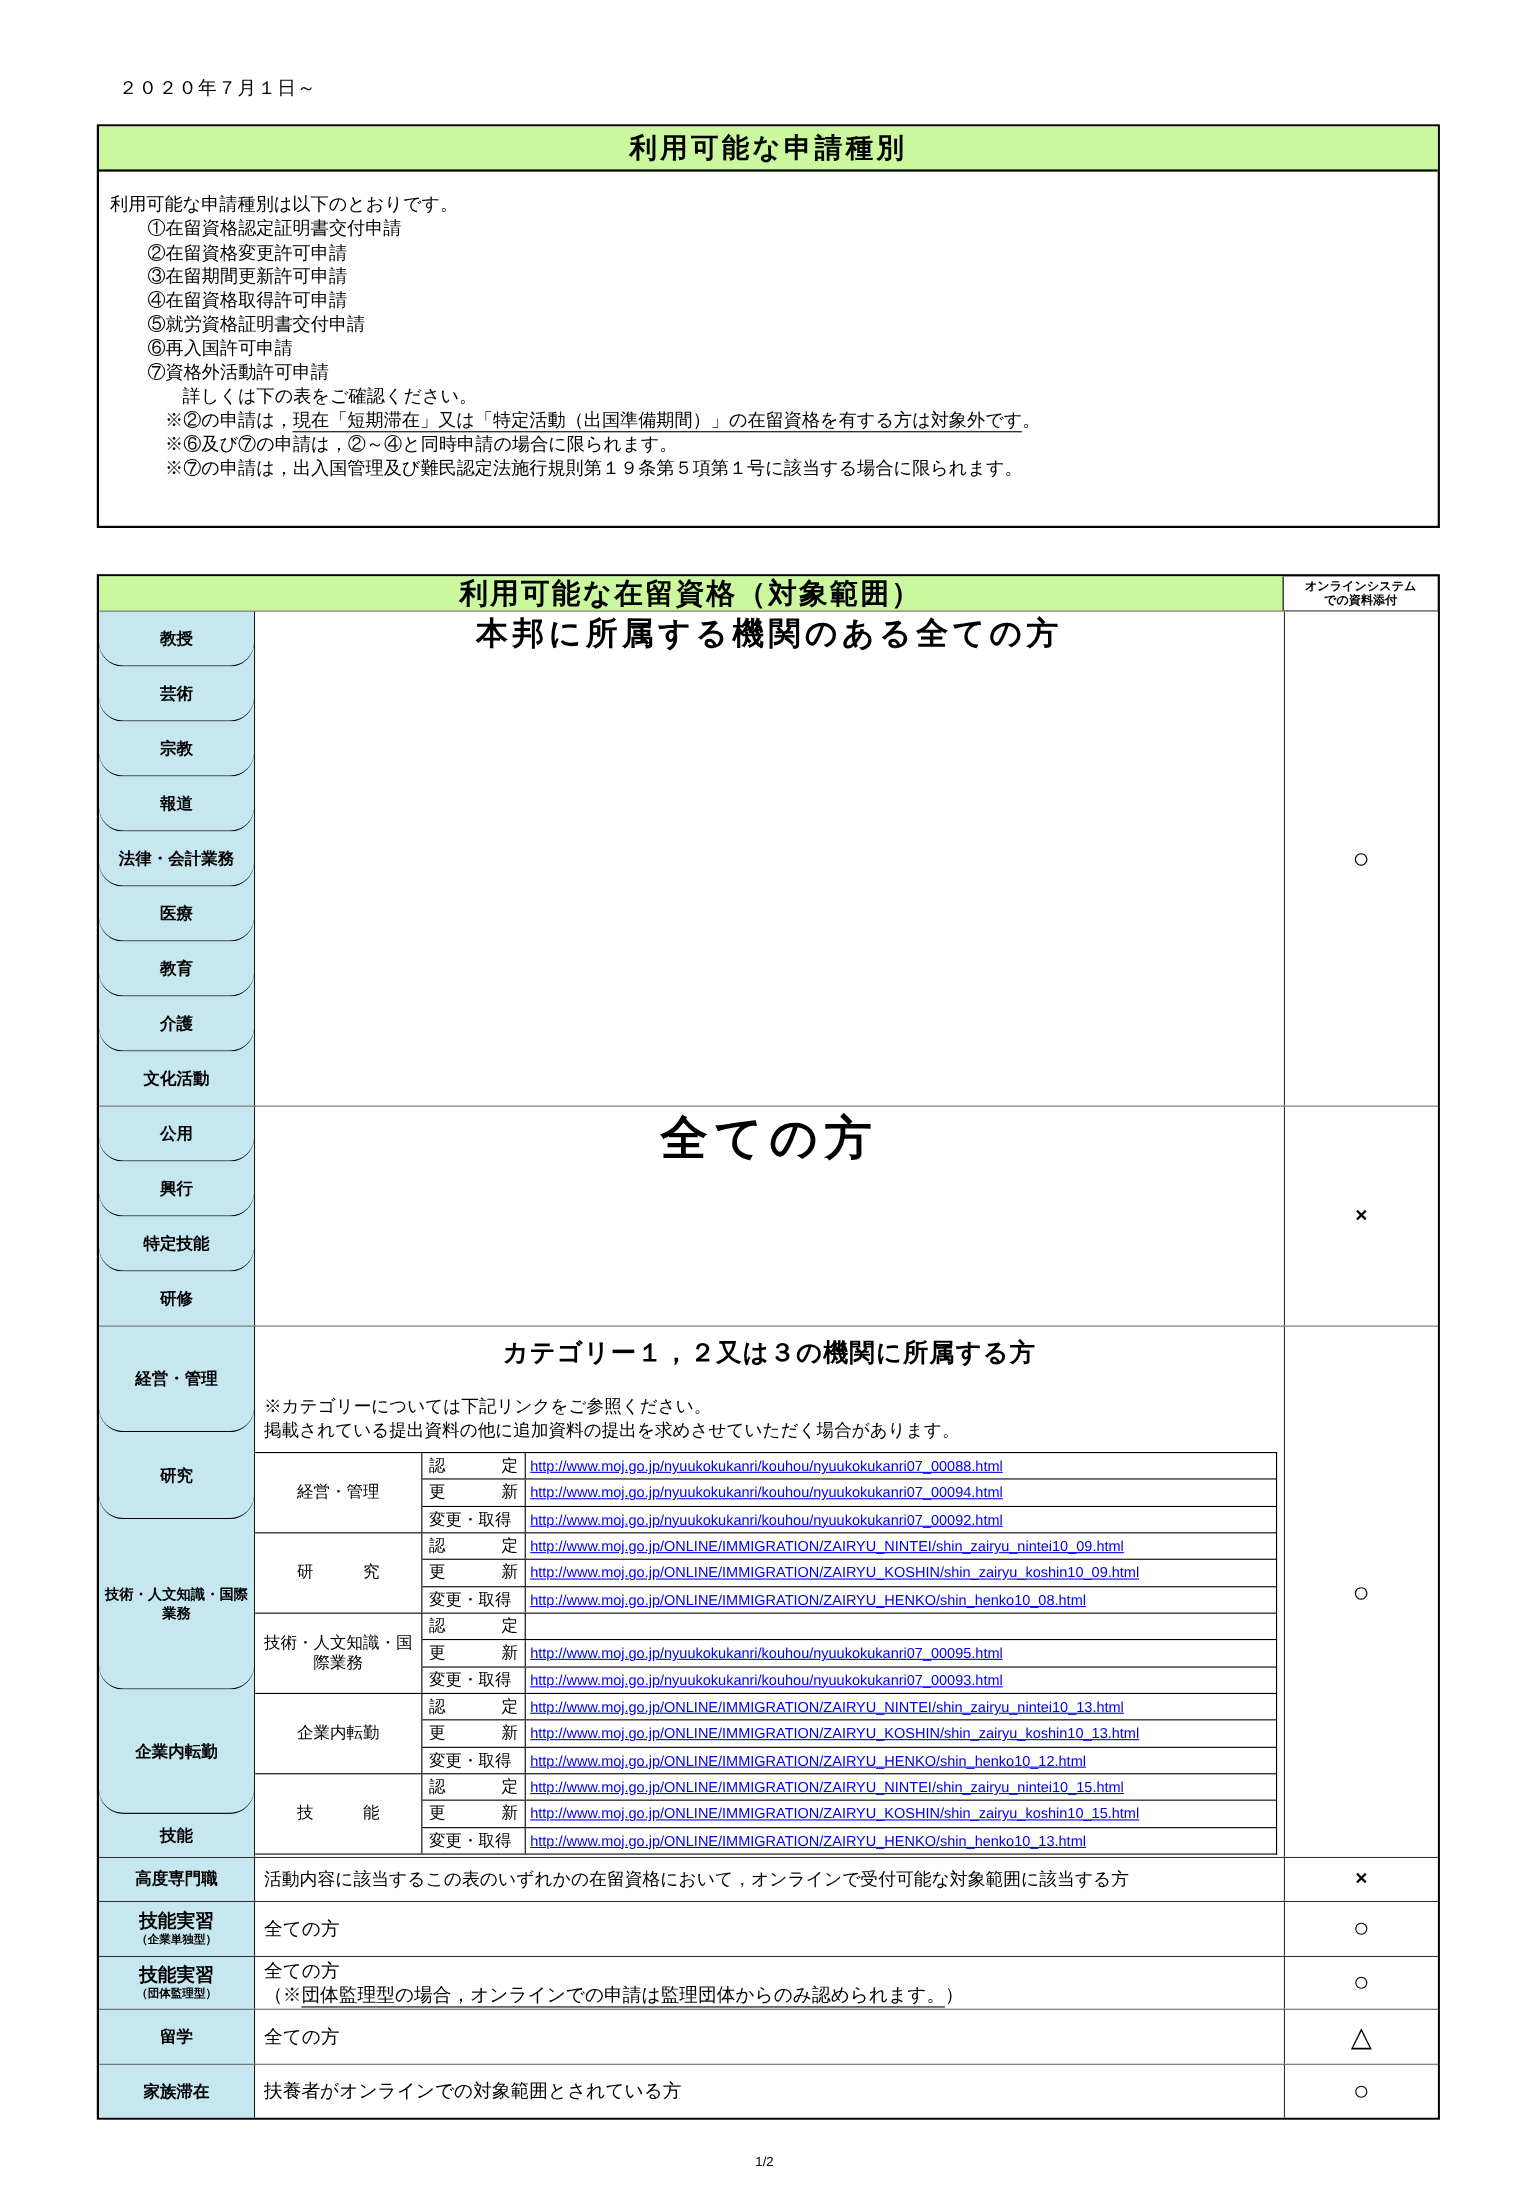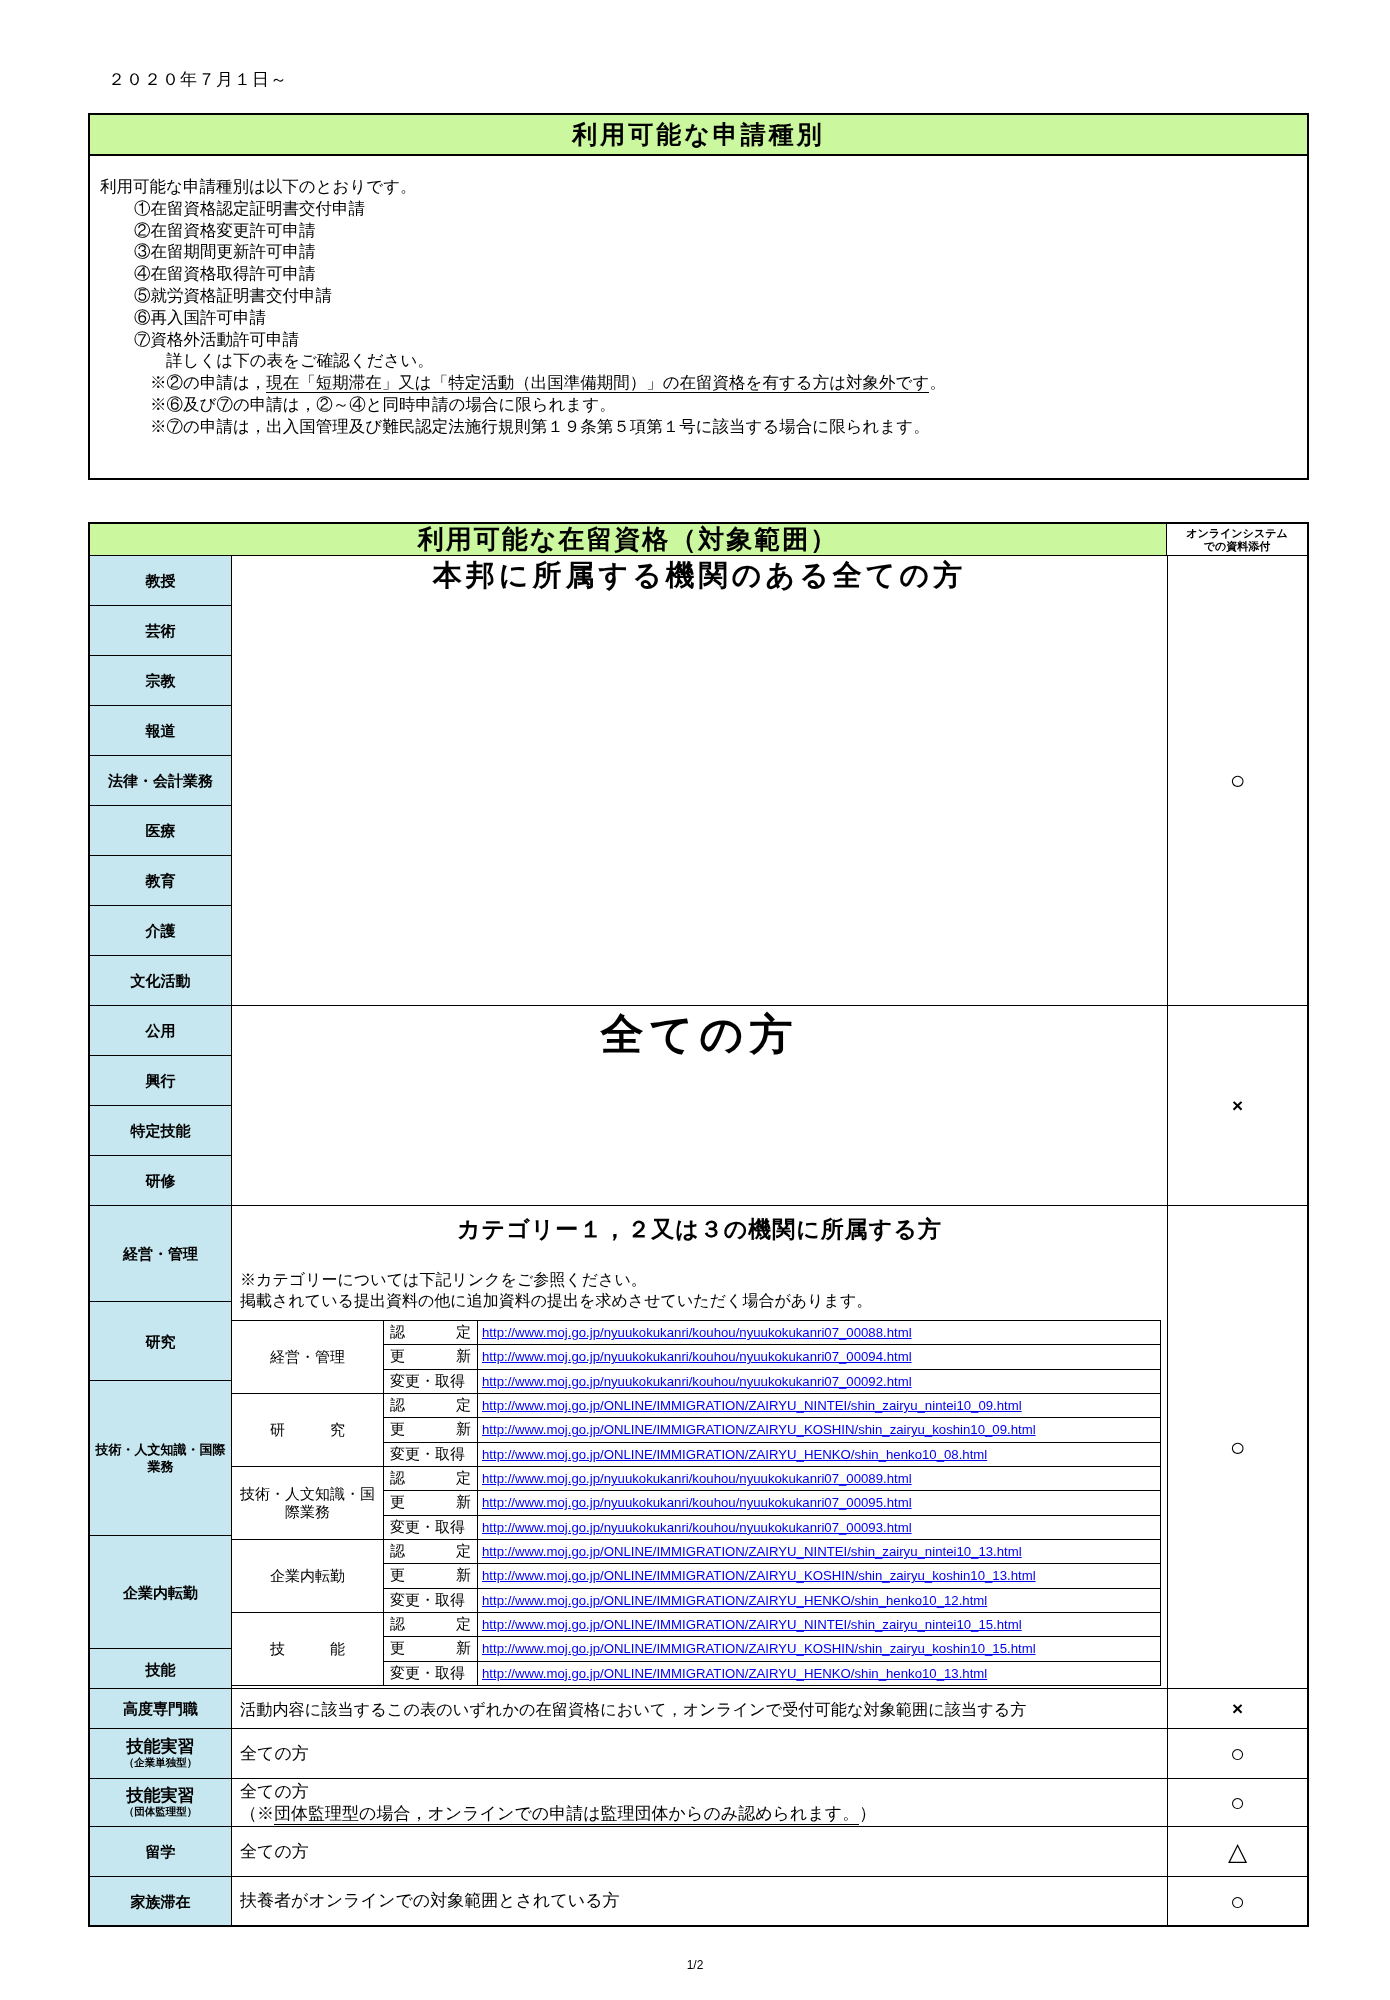--- a/index.html
+++ b/index.html
@@ -28,21 +28,21 @@
       display:flex; align-items:center; justify-content:center;
       font-size:26px; font-weight:bold; letter-spacing:2px; }
   .ehead .attach{ width:140px; display:flex; flex-direction:column; align-items:center; justify-content:center;
       font-size:11px; font-weight:bold; line-height:13px; text-align:center; }
 
   .section{ display:flex; border-bottom:1.5px solid #000; position:relative; }
   .s1{ height:450px; } .s2{ height:200px; } .s3{ height:483px; }
   .lcol{ width:142px; border-right:1.5px solid #000; background:var(--blue);
       display:flex; flex-direction:column; }
   .lcell{ flex:1; display:flex; align-items:center; justify-content:center; text-align:center;
-      font-weight:bold; font-size:15px; line-height:17px; border-bottom:1px solid #000; padding:0 5px; }
+      font-weight:bold; font-size:15px; line-height:17px; border-bottom:1px solid #000; padding:0 5px;border-radius:22px; }
   .lcell:last-child{ border-bottom:none; }
   .ccol{ flex:1; position:relative; background:#fff; }
   .ccol.center{ display:flex; align-items:flex-start; justify-content:center; }
   .scol{ width:140px; border-left:1.5px solid #000; display:flex; align-items:center; justify-content:center; background:#fff; }
   .sym-l{ font-size:26px; } .sym-x{ font-size:19px; font-weight:bold; }
   .desc-xl{ font-size:29px; font-weight:bold; letter-spacing:4px; }
   .desc-xxl{ font-size:43px; font-weight:bold; letter-spacing:6px; }
 
   
   .cat-title{ margin-top:8px; text-align:center; font-size:23px; font-weight:bold; letter-spacing:1px; }
@@ -220,23 +220,20 @@
                 </div>
               </div>
               <div class="lt-group">
                 <div class="lt-name">技術・人文知識・国際業務</div>
                 <div class="lt-rows">
                   <div class="lt-row">
                     <div class="lt-type spread">
                       <span>認</span>
                       <span>定</span>
                     </div>
-                    <div class="lt-url">
-                      <a href="#">http://www.moj.go.jp/nyuukokukanri/kouhou/nyuukokukanri07_00089.html</a>
-                    </div>
                   </div>
                   <div class="lt-row">
                     <div class="lt-type spread">
                       <span>更</span>
                       <span>新</span>
                     </div>
                     <div class="lt-url">
                       <a href="#">http://www.moj.go.jp/nyuukokukanri/kouhou/nyuukokukanri07_00095.html</a>
                     </div>
                   </div>

